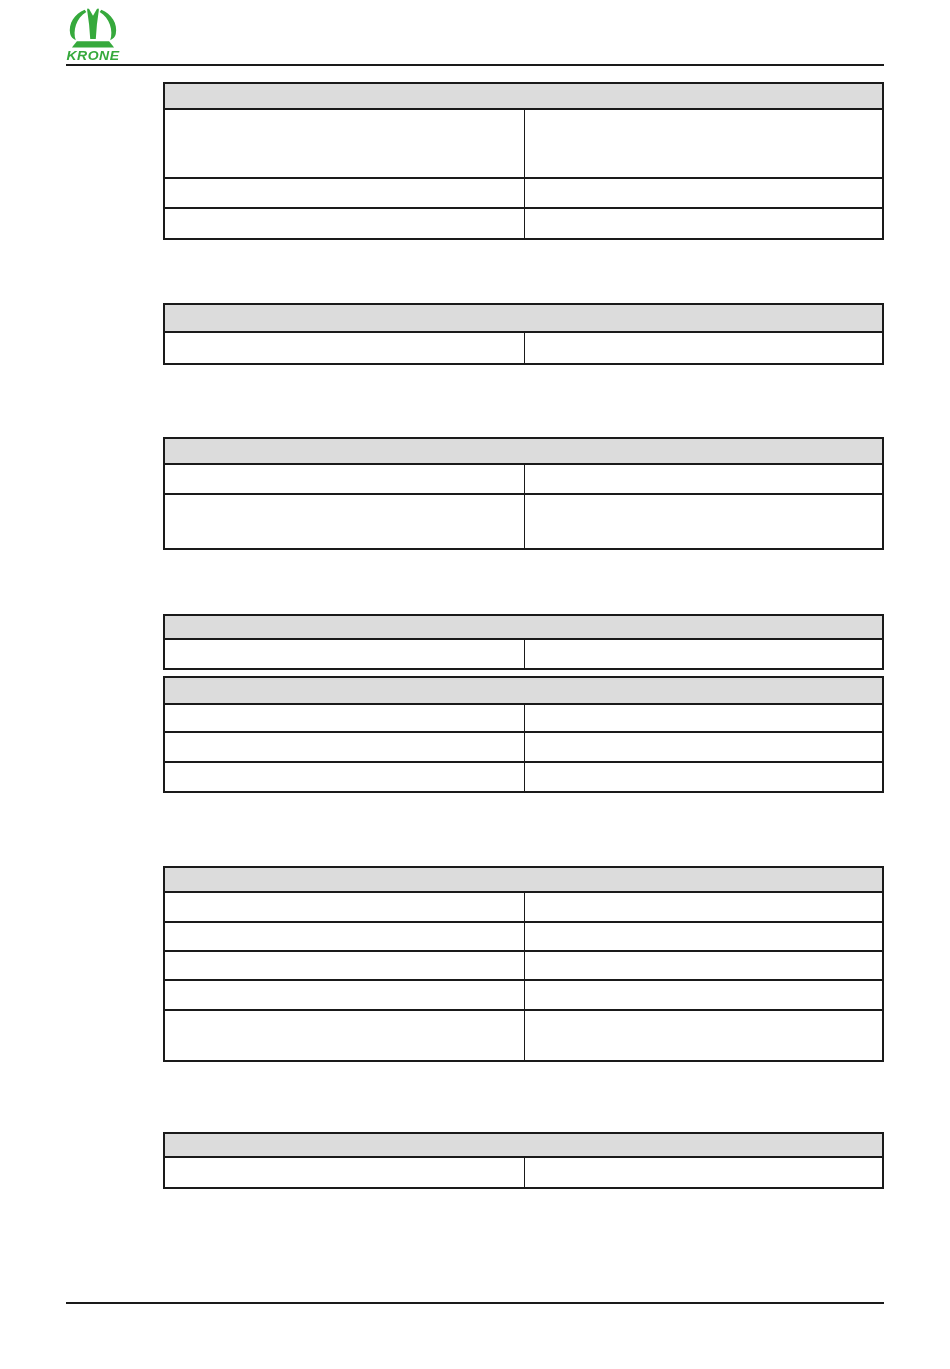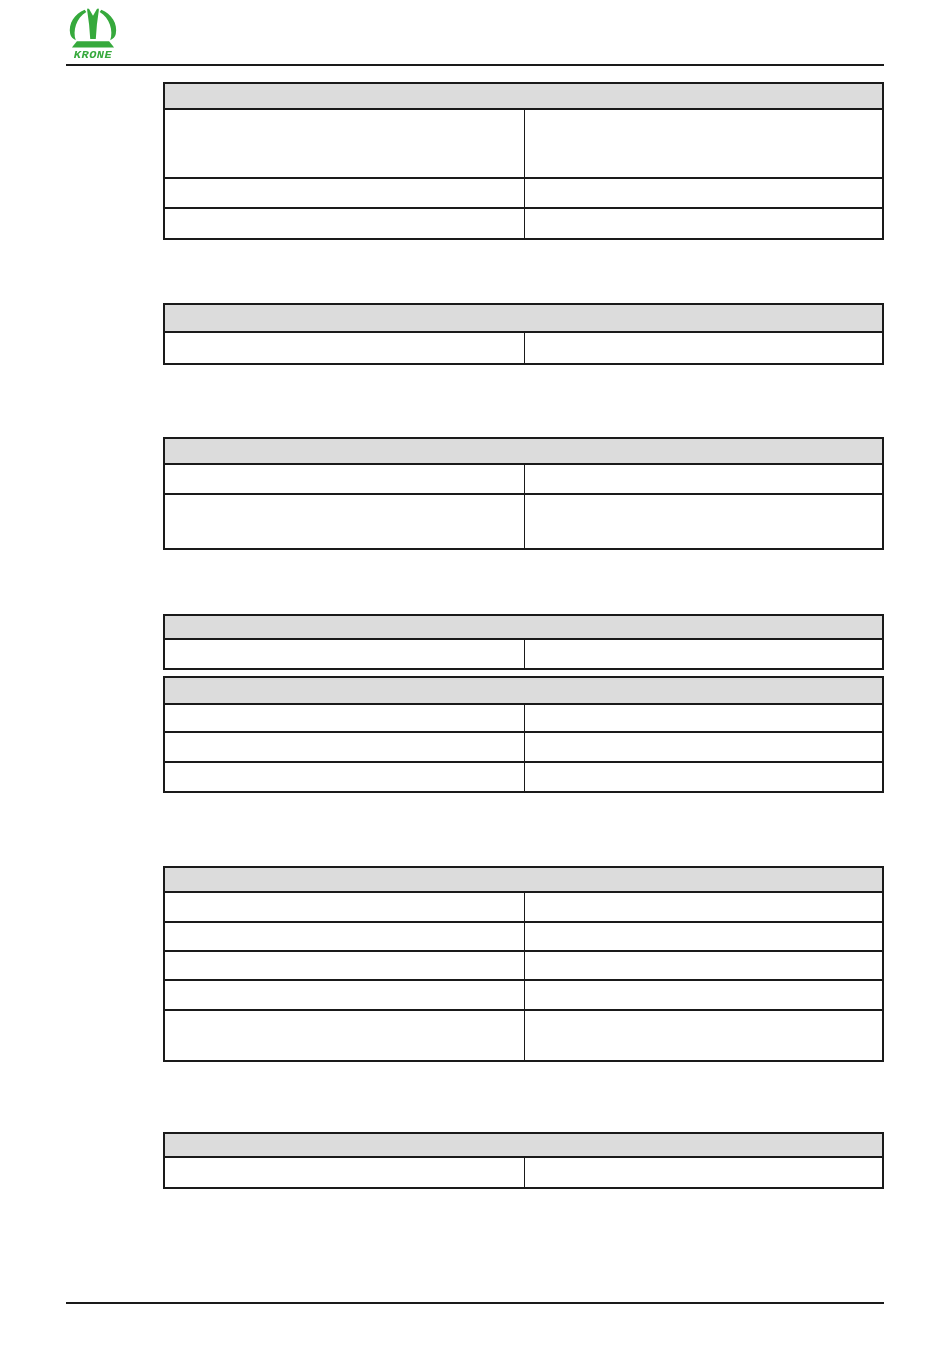--- a/index.html
+++ b/index.html
@@ -31,24 +31,24 @@
     position: absolute;
     left: 63px;
     top: 8px;
     width: 60px;
     text-align: center;
   }
   .logo-crown { display: block; margin: 0 auto; }
   .logo-word {
     display: block;
     margin-top: 1px;
-    font-family: Liberation Mono, monospace;
+    font-family: Liberation Sans, sans-serif;
     font-style: italic;
     font-weight: bold;
-    font-size: 12px;
+    font-size: 14px;
     line-height: 13px;
     letter-spacing: 0.5px;
     color: #36A93C;
     transform: scaleY(0.95);
   }
 
   
   .tbl {
     position: absolute;
     left: 163px;

